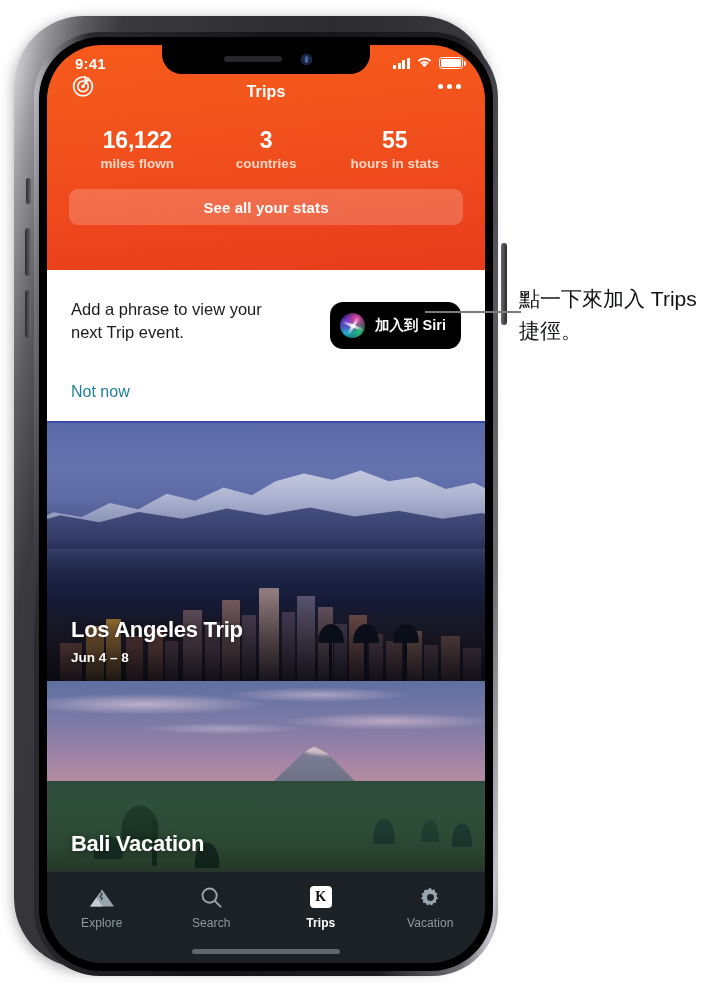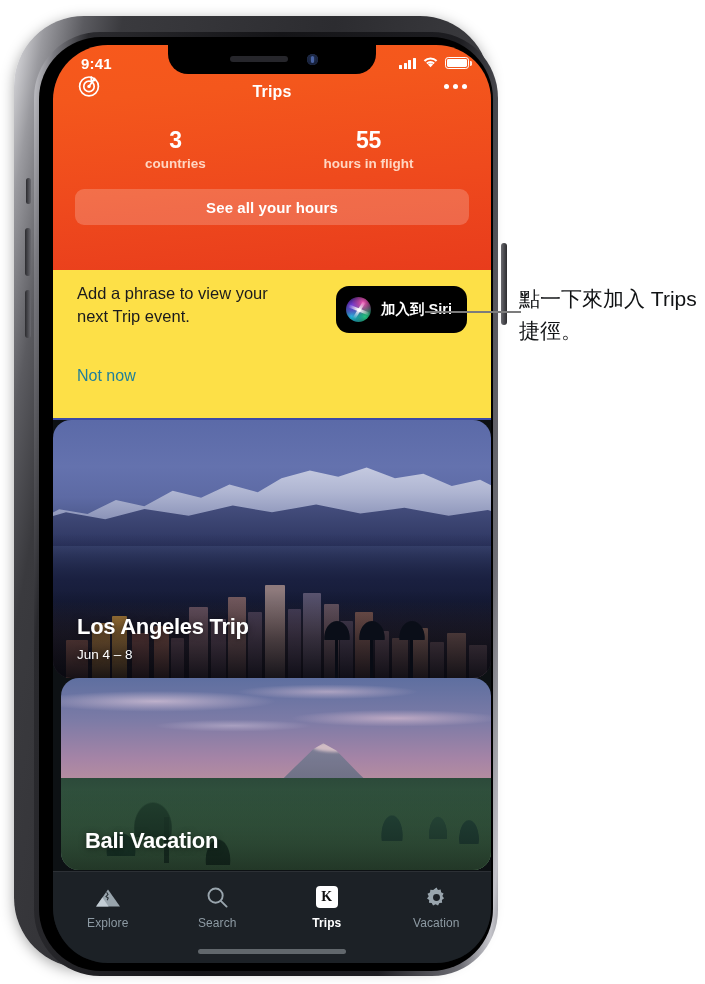--- a/index.html
+++ b/index.html
@@ -27,21 +27,21 @@
     background:linear-gradient(95deg,#cfcfd4 0%,#7a7a80 4%,#2a2a2e 10%,#141417 45%,
       #1d1d21 78%,#6e6e75 93%,#c4c4ca 98%,#8c8c92 100%);
   }
   .phone-bezel {
     position:absolute; left:25px; top:21px;
     width:454px; height:934px;
     border-radius:62px;
     background:#000000;
   }
   .screen {
-    position:absolute; left:39px; top:29px;
+    position:absolute; left:33px; top:29px;
     width:438px; height:918px;
     border-radius:55px;
     overflow:hidden;
     background:#0d1114;
   }
   
   .btn-silent { position:absolute; left:12px; top:162px; width:5px; height:26px;
     border-radius:3px; background:linear-gradient(90deg,#2b2b2f,#6a6a70); }
   .btn-volup  { position:absolute; left:11px; top:212px; width:6px; height:48px;
     border-radius:3px; background:linear-gradient(90deg,#2b2b2f,#6a6a70); }
@@ -104,21 +104,21 @@
   .stat-lbl { color:#ffd6c2; font-size:13.5px; font-weight:bold; margin-top:2px; }
   .stats-btn {
     margin:18px 22px 0 22px; height:36px; border-radius:9px;
     background:rgba(255,255,255,.20);
     display:flex; align-items:center; justify-content:center;
     color:#fff; font-size:15px; font-weight:bold; letter-spacing:.1px;
   }
 
   
   .siri-card {
-    background:#fde047; padding:12px 24px 20px 24px; position:relative;
+    background:#ffffff; padding:28px 24px 20px 24px; position:relative;
     border-bottom:2px solid #3c4ba8; min-height:150px;
   }
   .siri-row { display:flex; align-items:flex-start; justify-content:space-between; gap:12px; }
   .siri-text { color:#1b1b1d; font-size:16.5px; line-height:1.38; max-width:200px;
     font-family:"Liberation Sans", sans-serif; }
   .add-siri-btn {
     background:#000; border-radius:13px; height:47px; padding:0 15px 0 10px;
     display:flex; align-items:center; gap:10px; flex-shrink:0; margin-top:4px;
   }
   .siri-orb { width:25px; height:25px; border-radius:50%; position:relative; overflow:hidden;
@@ -134,25 +134,25 @@
     background:linear-gradient(90deg,rgba(255,255,255,0),#fff 48%,rgba(255,255,255,0));
     border-radius:2px; filter:blur(.4px);}
   .siri-orb:after{ content:""; position:absolute; left:50%; top:50%;
     width:20px; height:2.6px; transform:translate(-50%,-50%) rotate(-58deg);
     background:linear-gradient(90deg,rgba(255,255,255,0),#fff 50%,rgba(255,255,255,0));
     border-radius:2px; filter:blur(.4px);}
   .add-siri-lbl { color:#fff; font-size:14.5px; font-weight:bold; white-space:nowrap; }
   .not-now { color:#1f7f9b; font-size:16px; margin-top:34px; display:inline-block; }
 
   
-  .trip-card { position:relative; overflow:hidden;border-radius:18px; }
+  .trip-card { position:relative; overflow:hidden; }
   .trip-card .caption { position:absolute; left:24px; bottom:16px; z-index:4; }
   .trip-title { color:#fff; font-size:22px; font-weight:bold; letter-spacing:-.3px;
     text-shadow:0 1px 6px rgba(0,0,0,.5); }
-  .trip-dates { color:#fff; font-size:13.5px; font-weight:normal; margin-top:7px;
+  .trip-dates { color:#fff; font-size:13.5px; font-weight:bold; margin-top:7px;
     text-shadow:0 1px 5px rgba(0,0,0,.5); }
 
   
   .card-la { height:258px;
     background:linear-gradient(180deg,#5b6aa8 0%,#6472ae 18%,#5d6aa4 30%,
       #44507f 44%,#2e3861 60%,#1d2442 76%,#131829 100%); }
   .la-mtn { position:absolute; left:-4%; top:16%; width:108%; height:30%;
     background:linear-gradient(180deg,#cfd3e6 0%,#b3b9d4 40%,#8e96ba 75%,#6a739c 100%);
     clip-path:polygon(0% 78%,5% 62%,11% 68%,17% 50%,23% 58%,29% 38%,
       35% 47%,41% 30%,47% 40%,52% 22%,58% 12%,64% 20%,70% 8%,76% 22%,
@@ -171,21 +171,21 @@
     background:linear-gradient(180deg,rgba(6,8,18,0) 0%,rgba(6,8,18,.55) 55%,rgba(4,6,14,.88) 100%); }
   .la-palm { position:absolute; bottom:0; width:34px; height:64px; }
   .la-palm:before{content:"";position:absolute;left:15px;bottom:0;width:3px;height:44px;
     background:#080b14;}
   .la-palm:after{content:"";position:absolute;left:2px;bottom:38px;width:30px;height:22px;
     background:radial-gradient(ellipse at 50% 90%,#0a0e18 0%,#0a0e18 58%,rgba(10,14,24,0) 62%);}
 
   
   .card-bali { height:192px;
     background:linear-gradient(180deg,#5e6fa0 0%,#7c7ba6 22%,#a584a6 42%,
-      #b98f9e 56%,#9e8f9e 70%,#7d8d90 84%,#5f7d72 100%);margin-left:8px; }
+      #b98f9e 56%,#9e8f9e 70%,#7d8d90 84%,#5f7d72 100%); }
   .bali-clouds { position:absolute; left:0; top:0; width:100%; height:55%;
     background:
       radial-gradient(ellipse 40% 14% at 22% 22%, rgba(255,225,235,.55) 0%, rgba(255,225,235,0) 70%),
       radial-gradient(ellipse 30% 10% at 62% 13%, rgba(255,220,230,.45) 0%, rgba(255,220,230,0) 70%),
       radial-gradient(ellipse 34% 11% at 78% 38%, rgba(255,215,225,.5) 0%, rgba(255,215,225,0) 72%),
       radial-gradient(ellipse 26% 8% at 40% 45%, rgba(240,225,240,.35) 0%, rgba(240,225,240,0) 70%); }
   .bali-volcano { position:absolute; left:42%; top:34%; width:38%; height:38%;
     background:linear-gradient(180deg,#7c8098 0%,#6b7186 40%,#56607a 100%);
     clip-path:polygon(50% 0%,58% 10%,72% 42%,88% 76%,100% 100%,0% 100%,14% 74%,32% 34%,44% 8%);
     opacity:.9; }
@@ -287,30 +287,34 @@
           <span class="more-icon">
             <span></span>
               <span></span>
               <span></span>
           </span>
         </div>
         <div class="nav-title">Trips</div>
 
         <div class="stats">
           <div class="stat">
+            <div class="stat-val">16,122</div>
+            <div class="stat-lbl">miles flown</div>
+          </div>
+          <div class="stat">
             <div class="stat-val">3</div>
             <div class="stat-lbl">countries</div>
           </div>
           <div class="stat">
             <div class="stat-val">55</div>
-            <div class="stat-lbl">hours in flight</div>
+            <div class="stat-lbl">hours in stats</div>
           </div>
         </div>
 
-        <div class="stats-btn">See all your hours</div>
+        <div class="stats-btn">See all your stats</div>
       </div>
 
       <div class="siri-card">
         <div class="siri-row">
           <div class="siri-text">Add a phrase to view your next Trip event.</div>
           <div class="add-siri-btn">
             <span class="siri-orb"></span>
             <span class="add-siri-lbl">加入到 Siri</span>
           </div>
         </div>

